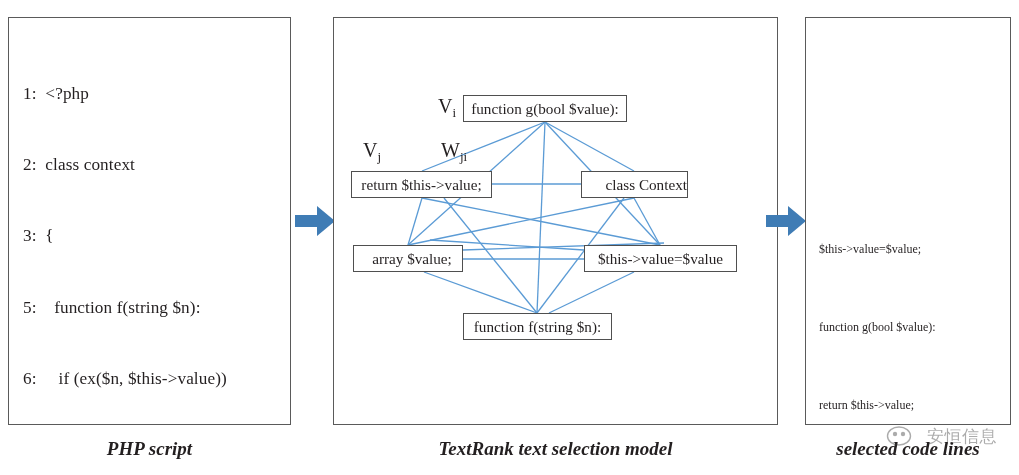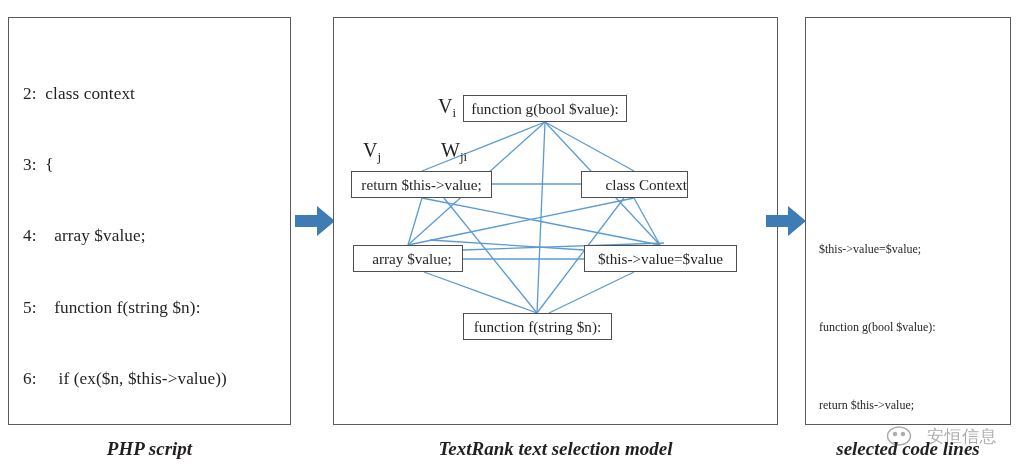--- a/index.html
+++ b/index.html
@@ -136,23 +136,23 @@
     color: #3a3a3a;
     letter-spacing: 0.5px;
     white-space: nowrap;
   }
 </style>
 </head>
 <body>
 
 <div class="panel" id="panel-php">
   <div class="code-list">
+    <span class="code-line">1:  &lt;?php</span>
     <span class="code-line">2:  class context</span>
     <span class="code-line">3:  {</span>
-    <span class="code-line">4:    array $value;</span>
     <span class="code-line">5:    function f(string $n):</span>
     <span class="code-line">6:     if (ex($n, $this-&gt;value))</span>
     
     
     
     
     
     
     
     

